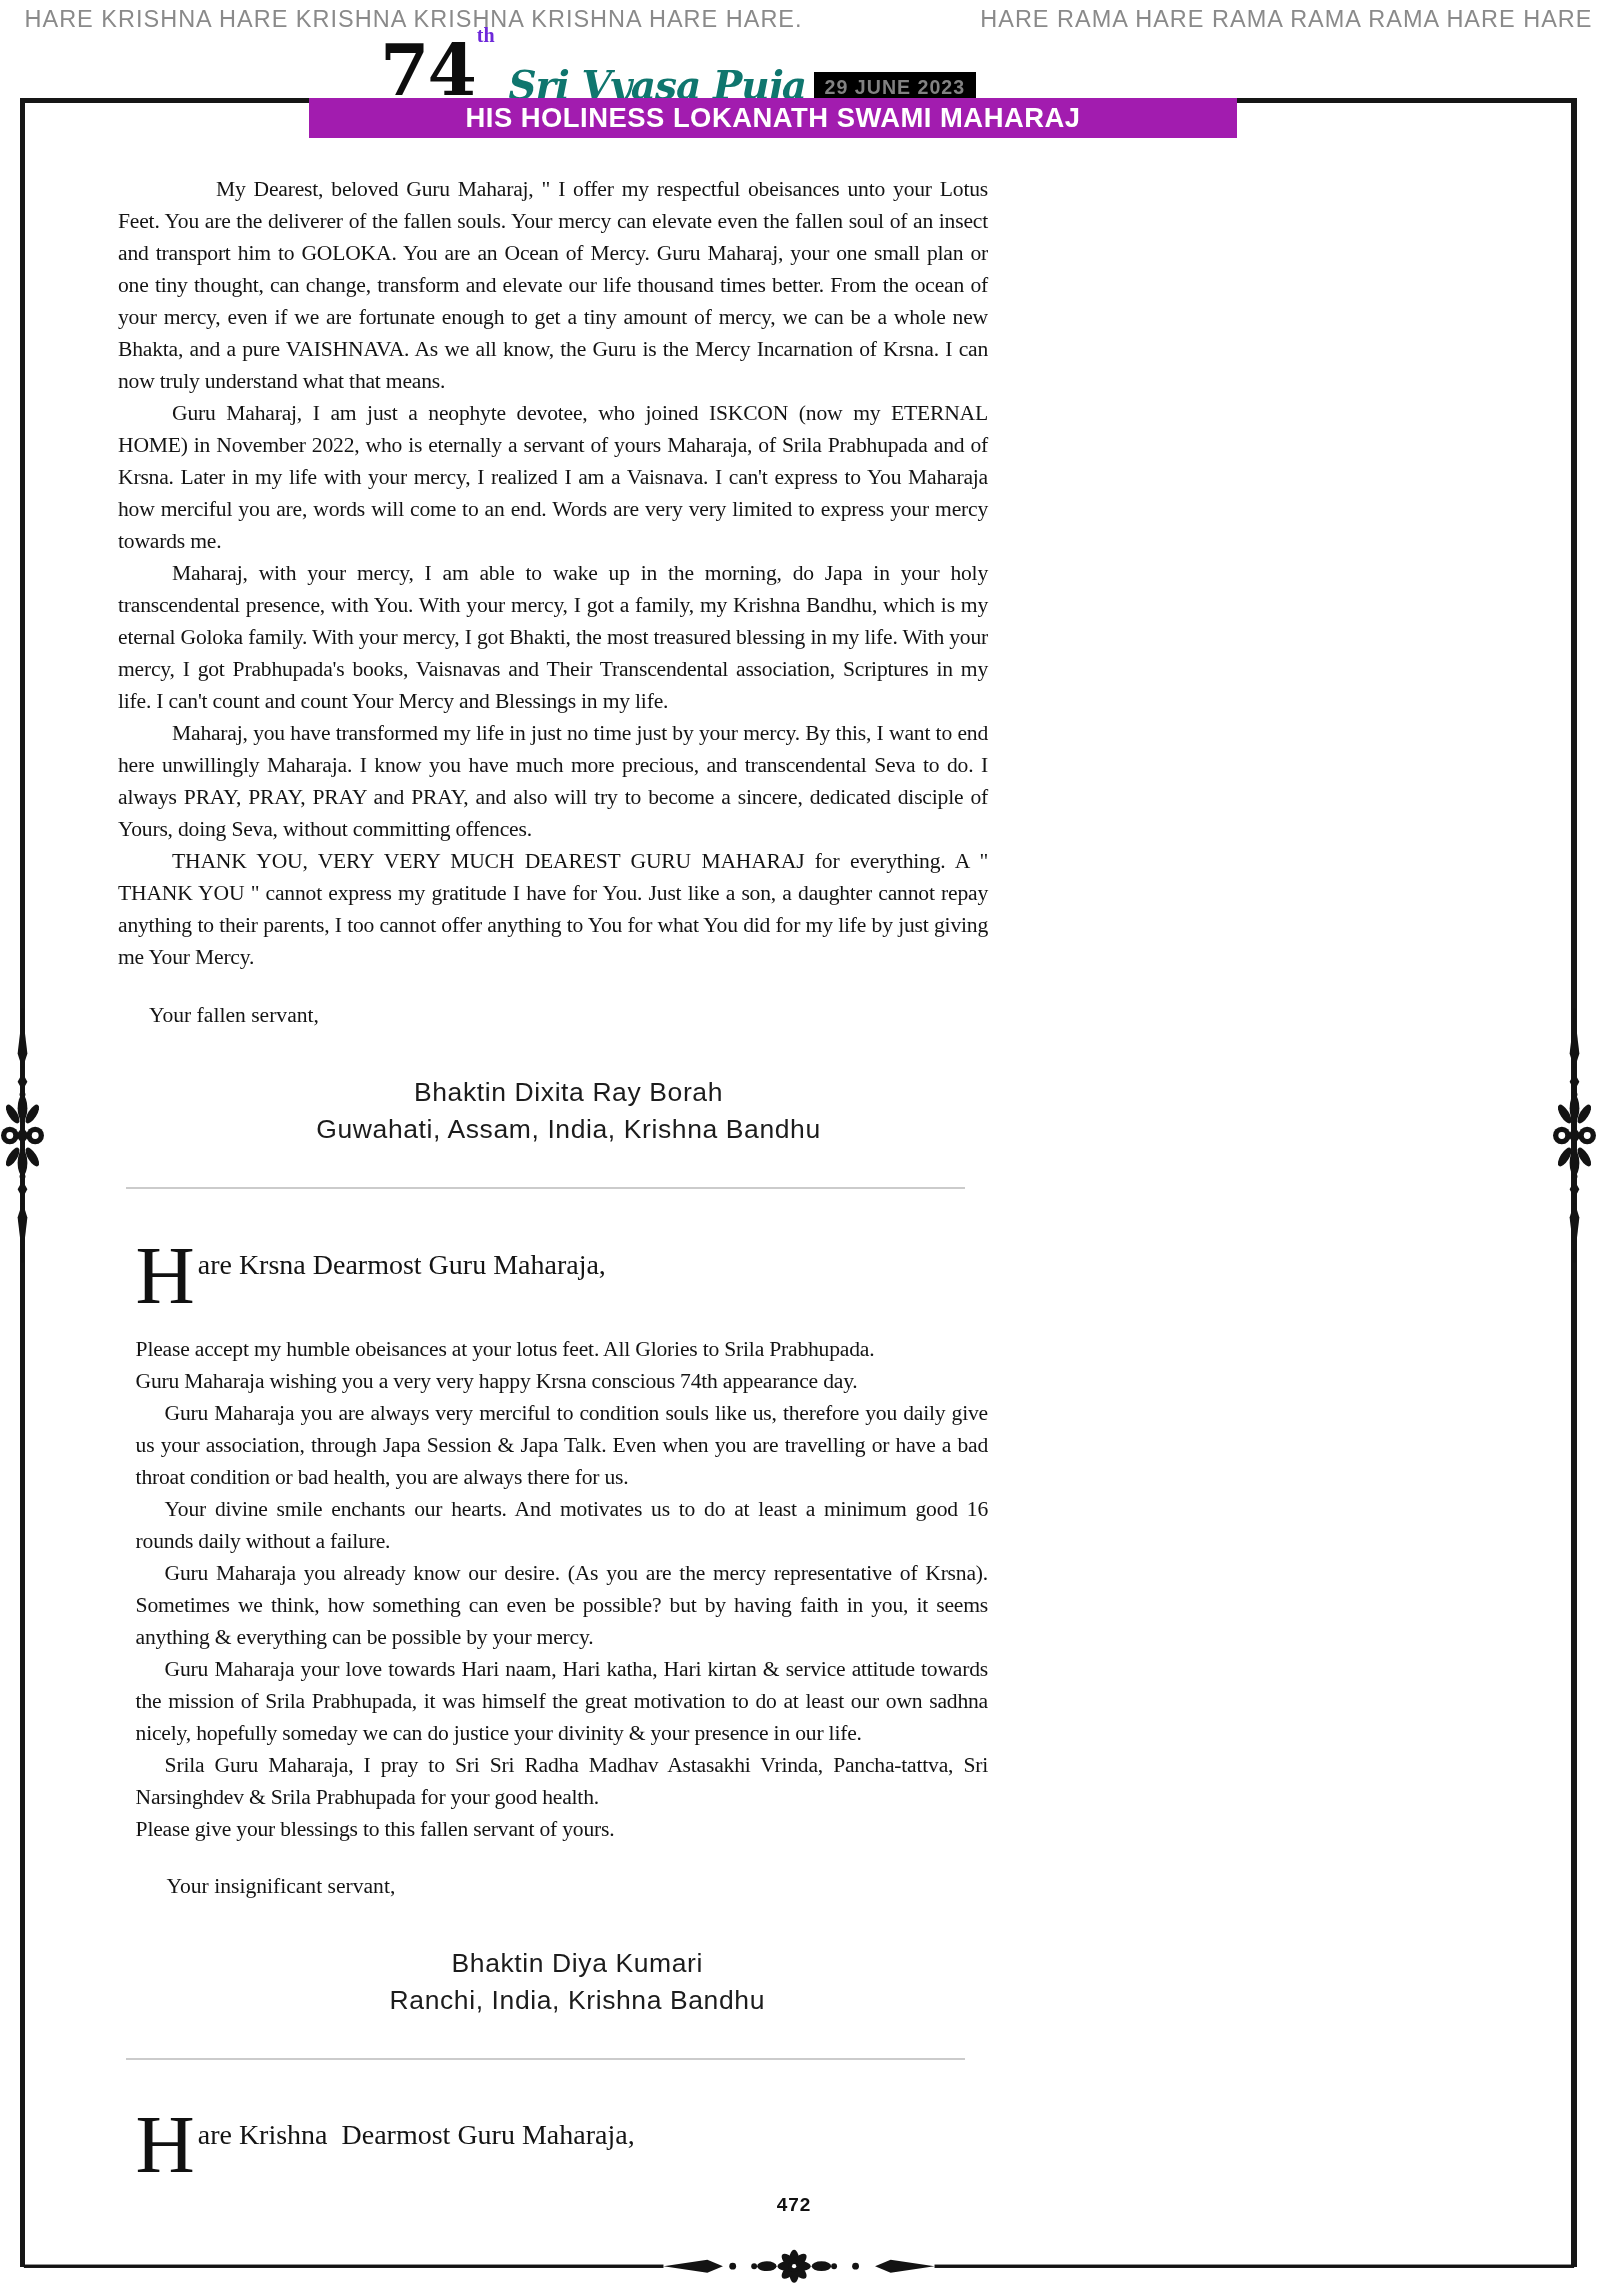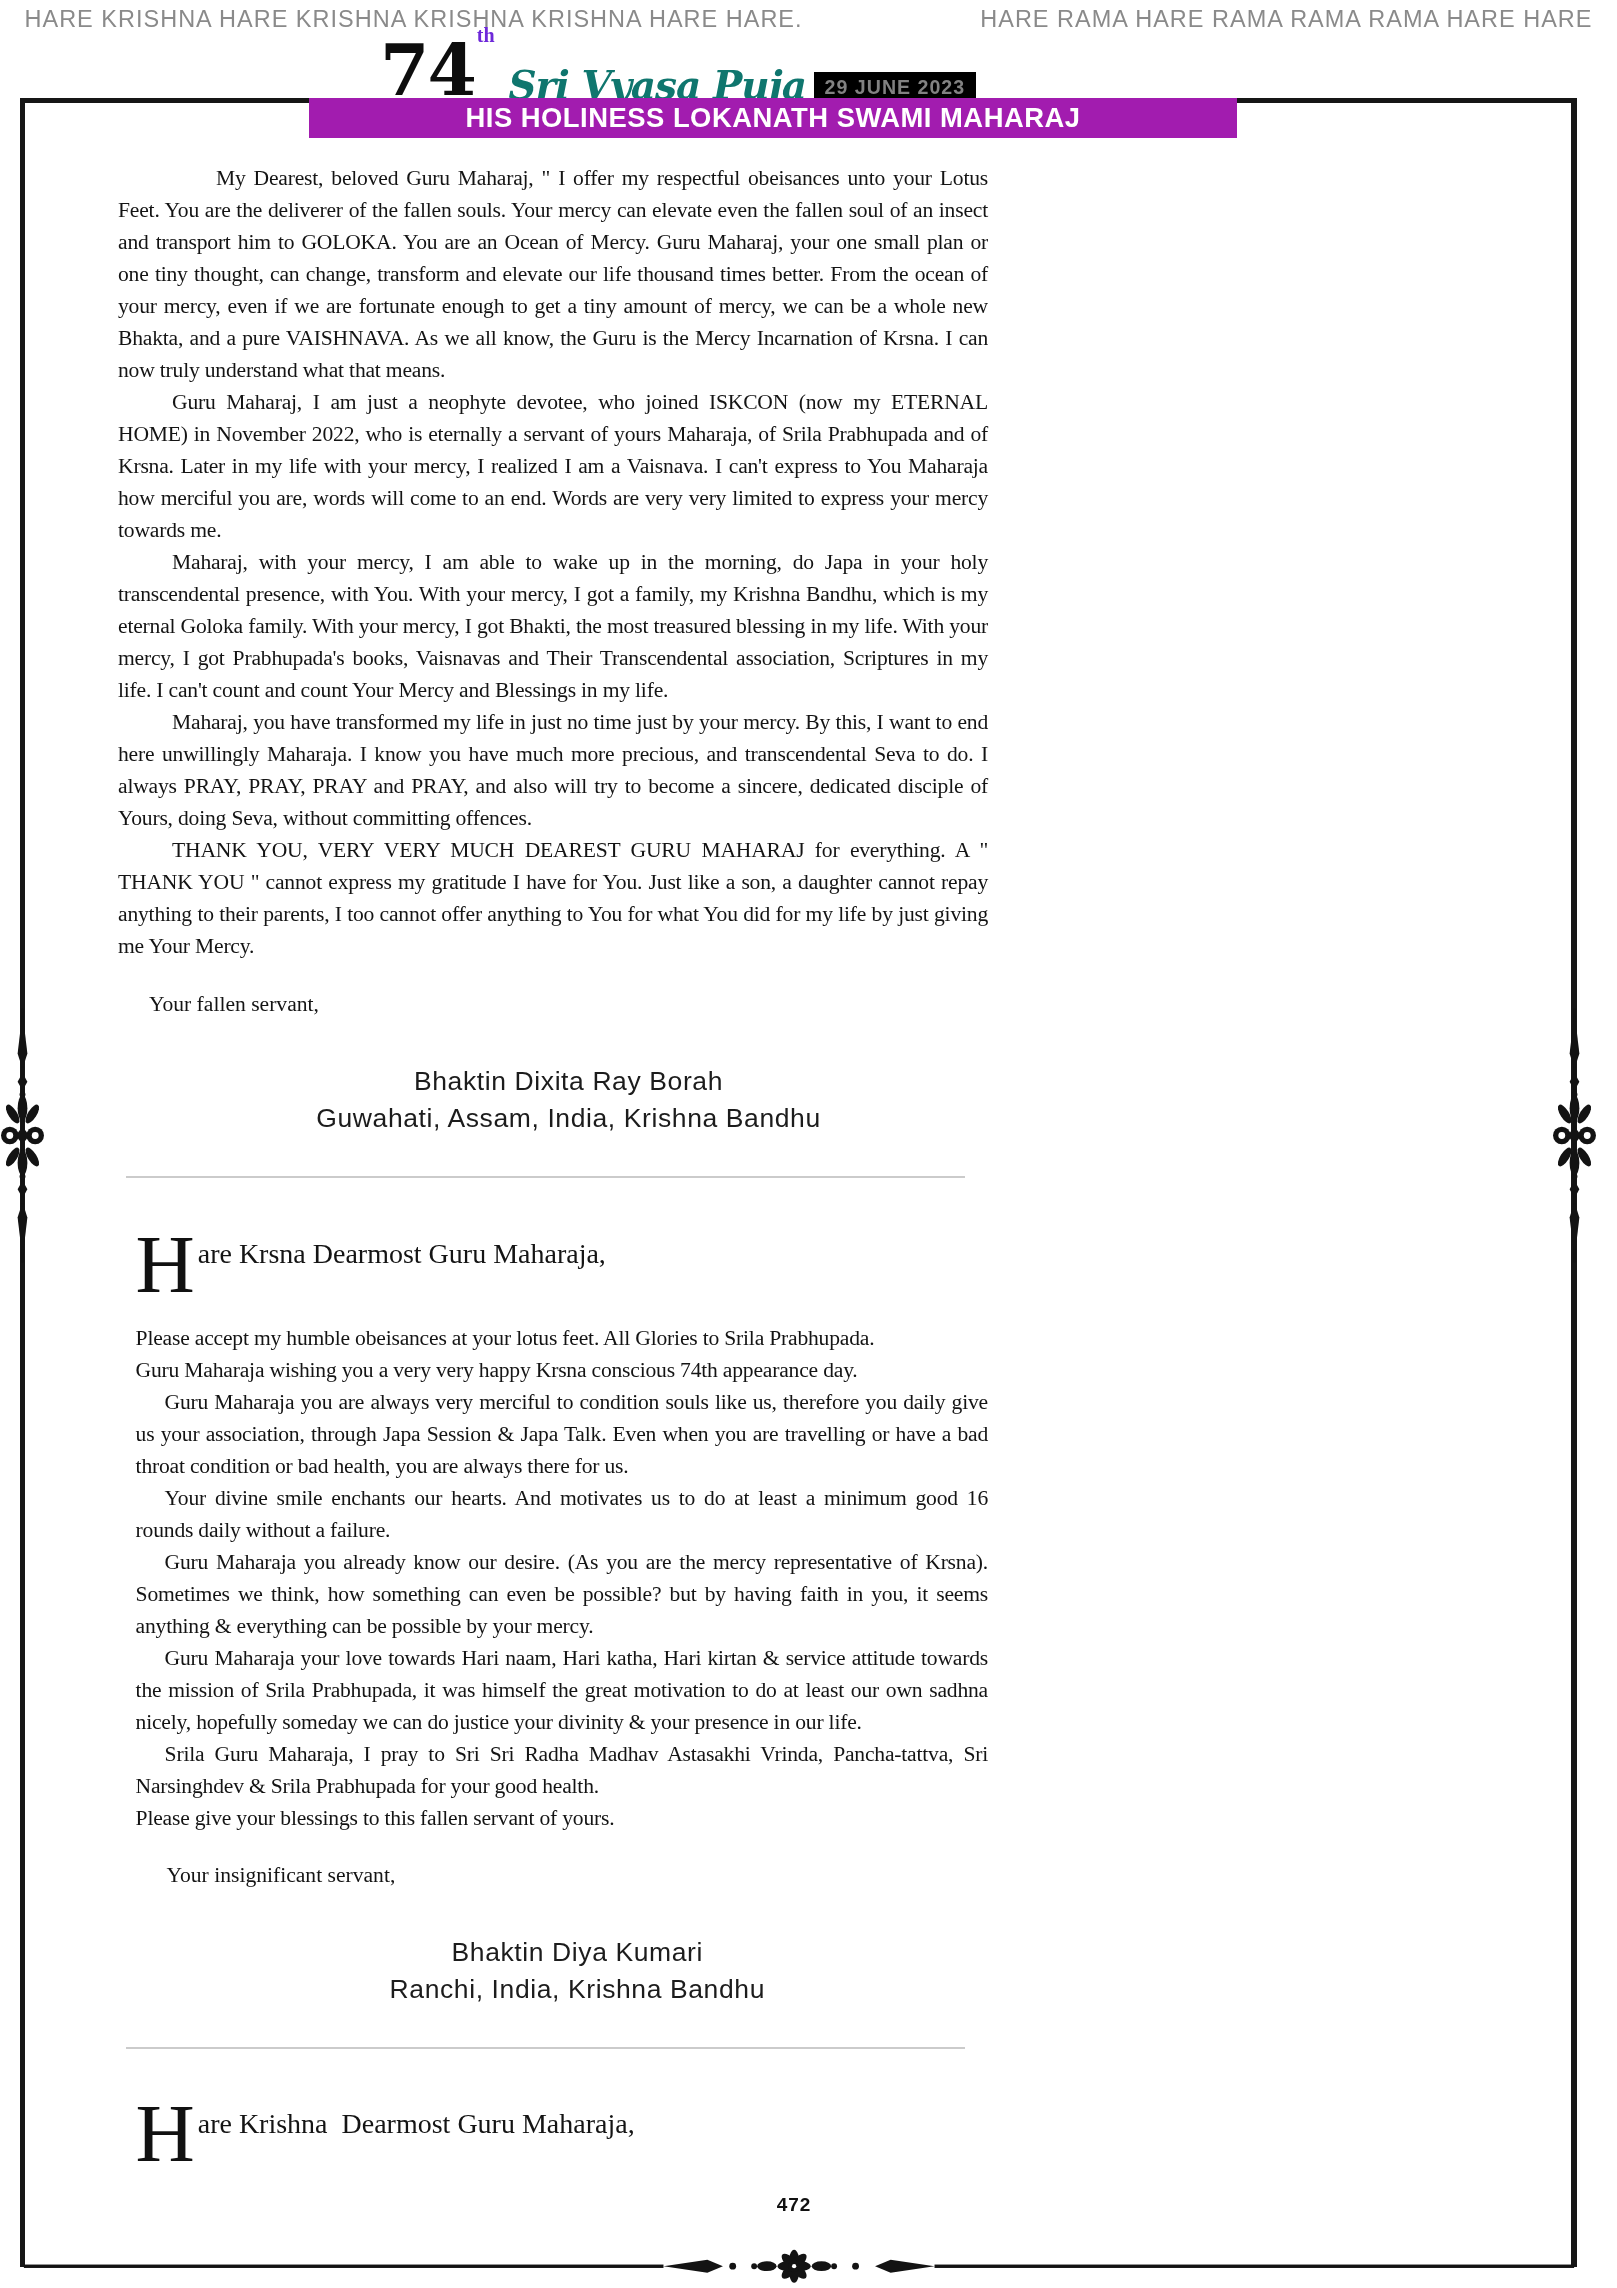--- a/index.html
+++ b/index.html
@@ -25,21 +25,21 @@
   
   .frame-top   { position:absolute; left:19.6px; top:98px; width:1557px; height:4.9px; background:#161616; }
   .frame-left  { position:absolute; left:19.6px; top:98px; width:5.9px;  height:2169px; background:#161616; }
   .frame-right { position:absolute; left:1571px; top:98px; width:5.9px; height:2169px; background:#161616; }
 
   .header-bar { position:absolute; left:309px; top:98px; width:928px; height:40px; background:#a21caf;
                 color:#ffffff; display:flex; align-items:center; justify-content:center;
                 font-family:"Liberation Sans", sans-serif; font-weight:bold; font-size:27.4px; letter-spacing:0.5px; }
 
   
-  .content { position:absolute; left:118px; top:162px; width:870px; }
+  .content { position:absolute; left:118px; top:173px; width:870px; }
   .para { margin:0; text-align:justify; font-size:21.6px; line-height:32px; letter-spacing:-0.2px; }
   .indent-lg { text-indent:98px; }
   .indent    { text-indent:54px; }
   .indent-sm { text-indent:29px; }
   .flush     { text-indent:0; }
   .closing   { margin:25.5px 0 0 31px; font-size:21.6px; line-height:32px; }
   .signature { margin:43px 0 0 31px; font-family:"Liberation Sans", sans-serif; font-size:26.5px;
                line-height:37px; letter-spacing:0.6px; color:#1c1c1c;text-align:center; }
   .divider { border:none; border-top:2px solid #cbcbcb; margin:39px 23.5px 0 7.8px; }
   .letter-2 { margin-left:17.6px; padding-top:55px; }

